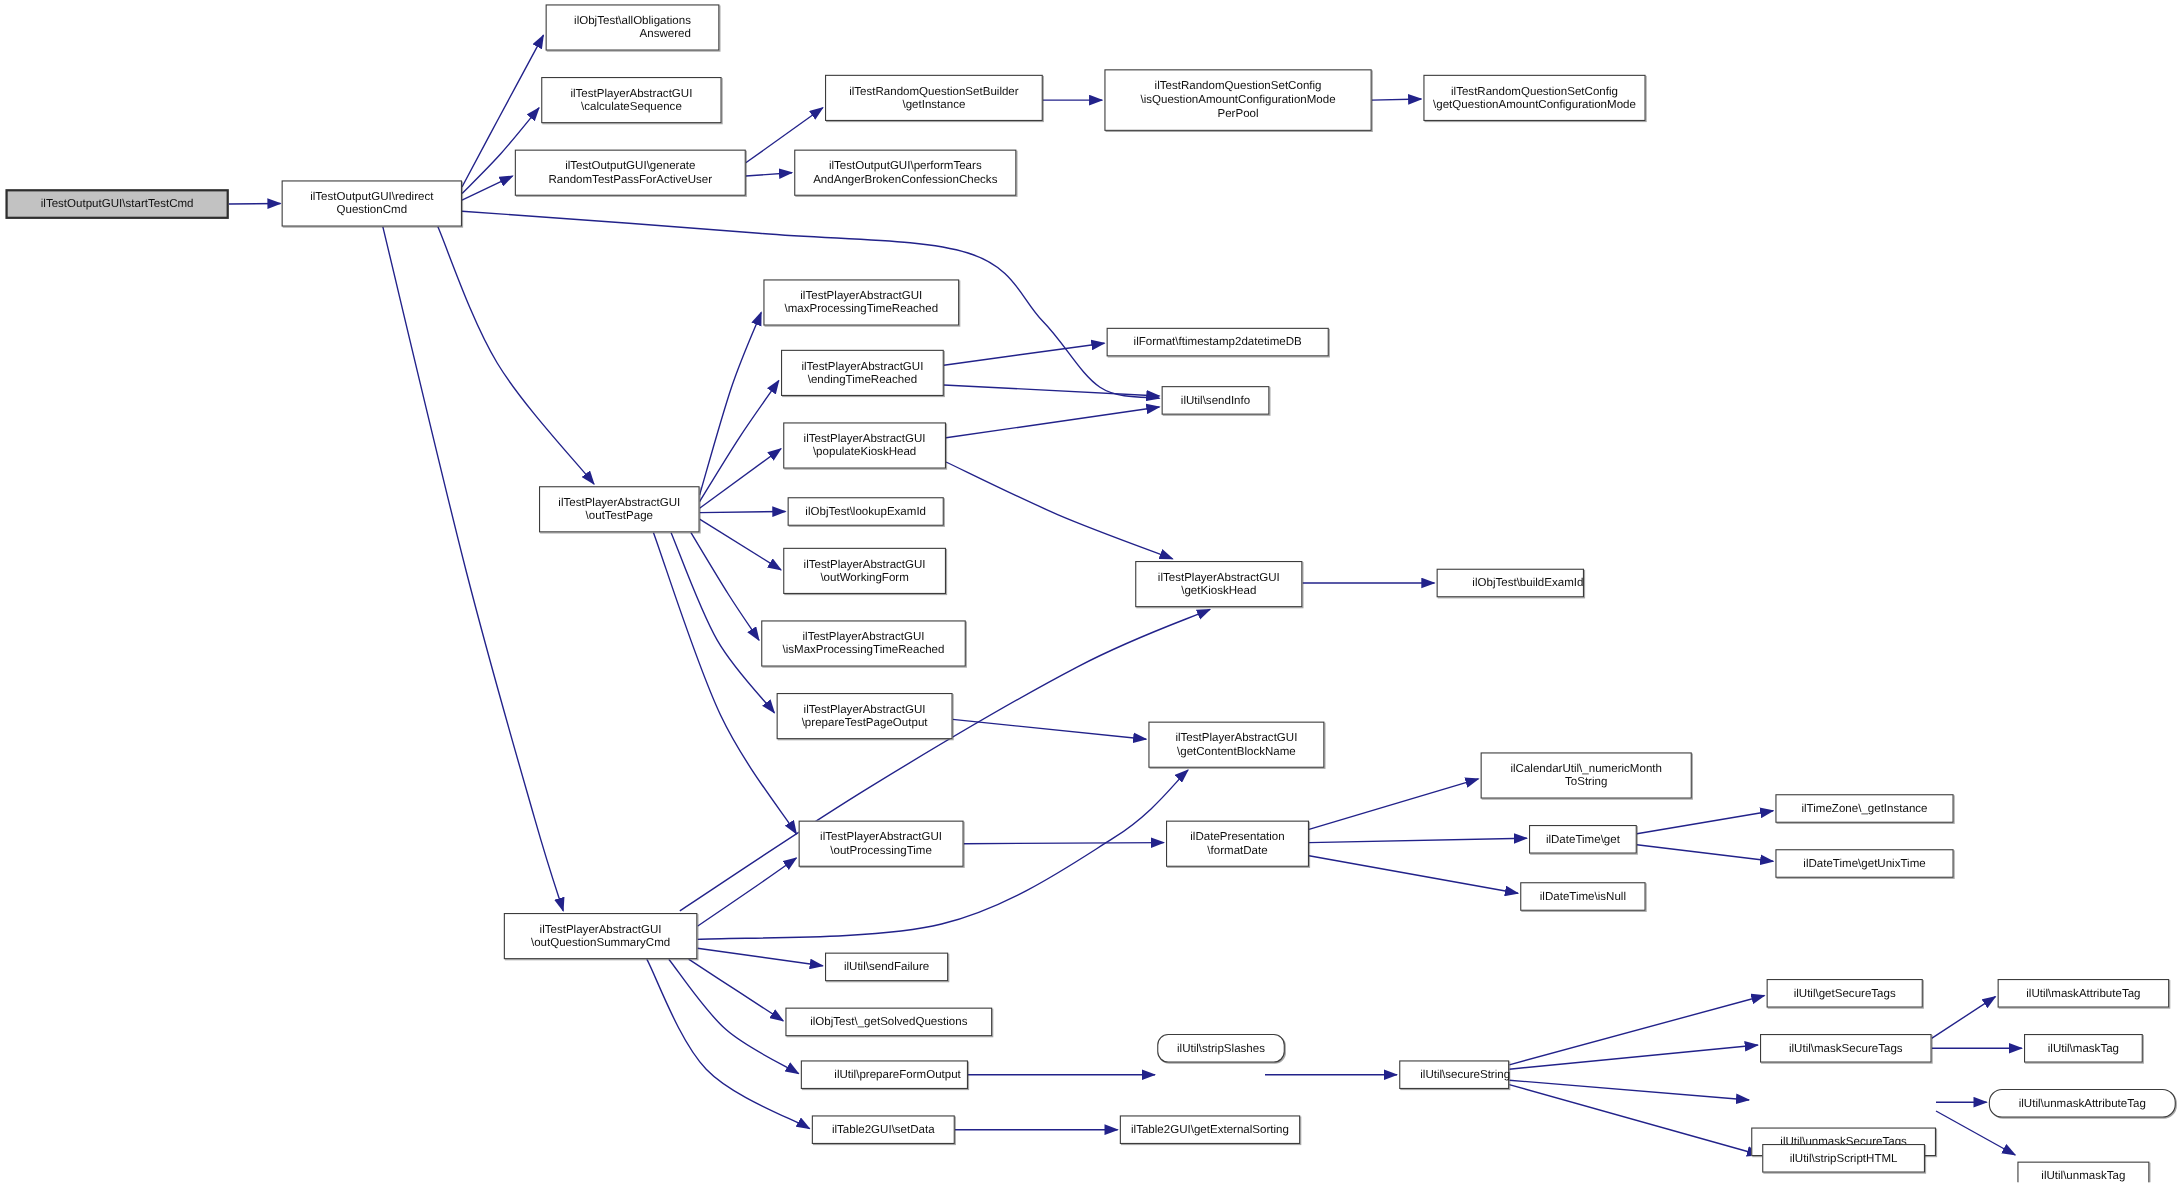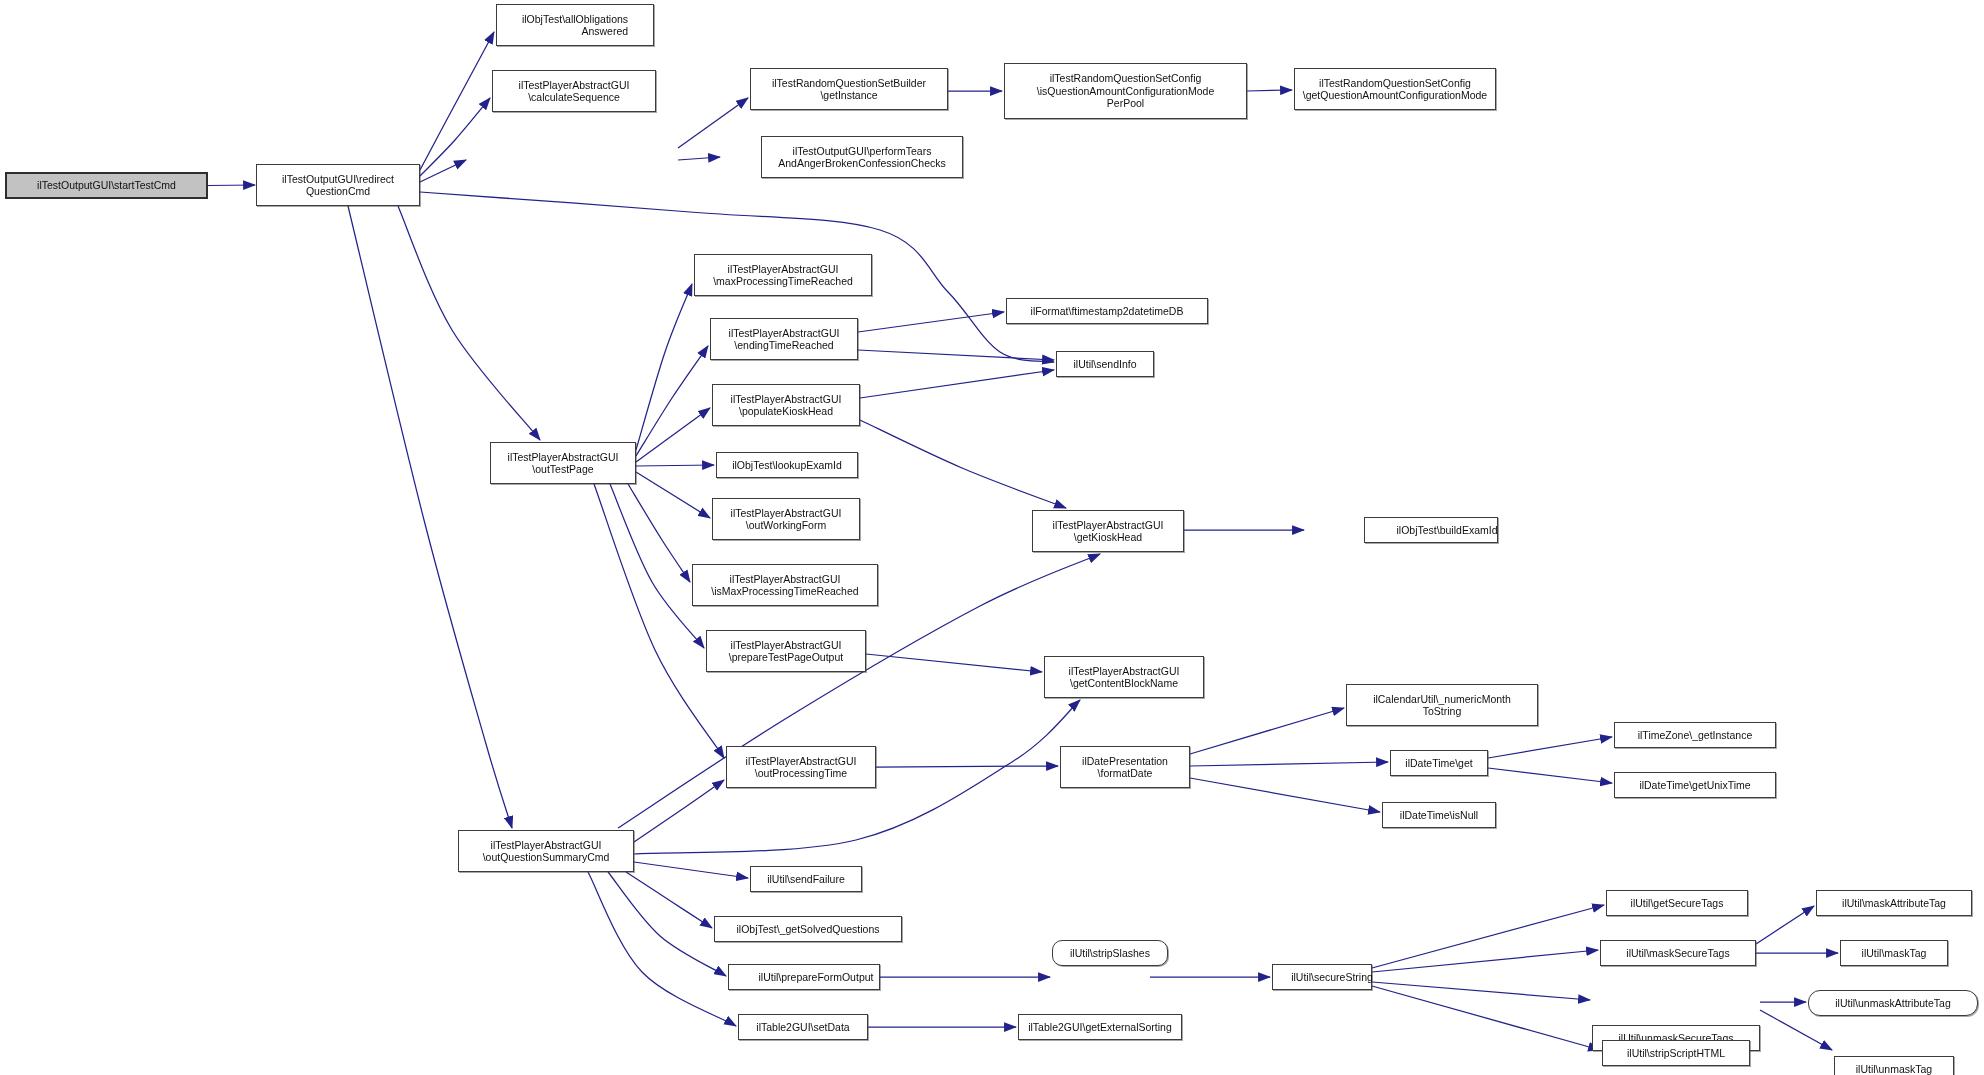--- a/index.html
+++ b/index.html
@@ -94,23 +94,25 @@
       <path d="M1760,1002 L1806,1002" class="edge" stroke="#22228a" marker-end="url(#arrow)"></path>
       <path d="M1760,1010 L1832,1050" class="edge" stroke="#22228a" marker-end="url(#arrow)"></path>
     </svg>
 <div class="node hl" style="left: 5px; top: 172px; width: 203px; height: 27px;">ilTestOutputGUI\startTestCmd</div>
     <div class="node" style="left: 256px; top: 164px; width: 164px; height: 42px;">ilTestOutputGUI\redirect
 QuestionCmd</div>
     <div class="node" style="left: 496px; top: 4px; width: 158px; height: 42px; text-align: right;">ilObjTest\allObligations
 Answered</div>
     <div class="node" style="left: 492px; top: 70px; width: 164px; height: 42px;">ilTestPlayerAbstractGUI
 \calculateSequence</div>
+    <div class="node" style="left: 468px; top: 136px; width: 210px; height: 42px;">ilTestOutputGUI\generate
+RandomTestPassForActiveUser</div>
     <div class="node" style="left: 750px; top: 68px; width: 198px; height: 42px;">ilTestRandomQuestionSetBuilder
 \getInstance</div>
-    <div class="node" style="left: 722px; top: 136px; width: 202px; height: 42px; margin-left: 39px;">ilTestOutputGUI\performTears
+    <div class="node" style="left: 722px; top: 136px; width: 202px; height: 42px;">ilTestOutputGUI\performTears
 AndAngerBrokenConfessionChecks</div>
     <div class="node" style="left: 1004px; top: 63px; width: 243px; height: 56px;">ilTestRandomQuestionSetConfig
 \isQuestionAmountConfigurationMode
 PerPool</div>
     <div class="node" style="left: 1294px; top: 68px; width: 202px; height: 42px;">ilTestRandomQuestionSetConfig
 \getQuestionAmountConfigurationMode</div>
     <div class="node" style="left: 490px; top: 442px; width: 146px; height: 42px;">ilTestPlayerAbstractGUI
 \outTestPage</div>
     <div class="node" style="left: 694px; top: 254px; width: 178px; height: 42px;">ilTestPlayerAbstractGUI
 \maxProcessingTimeReached</div>
@@ -130,21 +132,21 @@
     <div class="node" style="left: 458px; top: 830px; width: 176px; height: 42px;">ilTestPlayerAbstractGUI
 \outQuestionSummaryCmd</div>
     <div class="node" style="left: 750px; top: 866px; width: 112px; height: 26px;">ilUtil\sendFailure</div>
     <div class="node" style="left: 714px; top: 916px; width: 188px; height: 26px;">ilObjTest\_getSolvedQuestions</div>
     <div class="node" style="left: 728px; top: 964px; width: 152px; height: 26px; padding-left: 24px;">ilUtil\prepareFormOutput</div>
     <div class="node" style="left: 738px; top: 1014px; width: 130px; height: 26px;">ilTable2GUI\setData</div>
     <div class="node" style="left: 1006px; top: 298px; width: 202px; height: 26px;">ilFormat\ftimestamp2datetimeDB</div>
     <div class="node" style="left: 1056px; top: 351px; width: 98px; height: 26px;">ilUtil\sendInfo</div>
     <div class="node" style="left: 1032px; top: 510px; width: 152px; height: 42px;">ilTestPlayerAbstractGUI
 \getKioskHead</div>
-    <div class="node" style="left: 1364px; top: 517px; width: 134px; height: 26px; padding-left: 32px;">ilObjTest\buildExamId</div>
+    <div class="node" style="left: 1306px; top: 517px; width: 134px; height: 26px; padding-left: 32px;">ilObjTest\buildExamId</div>
     <div class="node" style="left: 1044px; top: 656px; width: 160px; height: 42px;">ilTestPlayerAbstractGUI
 \getContentBlockName</div>
     <div class="node" style="left: 1060px; top: 746px; width: 130px; height: 42px;">ilDatePresentation
 \formatDate</div>
     <div class="node" style="left: 1346px; top: 684px; width: 192px; height: 42px;">ilCalendarUtil\_numericMonth
 ToString</div>
     <div class="node" style="left: 1390px; top: 750px; width: 98px; height: 26px;">ilDateTime\get</div>
     <div class="node" style="left: 1382px; top: 802px; width: 114px; height: 26px;">ilDateTime\isNull</div>
     <div class="node" style="left: 1614px; top: 722px; width: 162px; height: 26px;">ilTimeZone\_getInstance</div>
     <div class="node" style="left: 1614px; top: 772px; width: 162px; height: 26px;">ilDateTime\getUnixTime</div>

